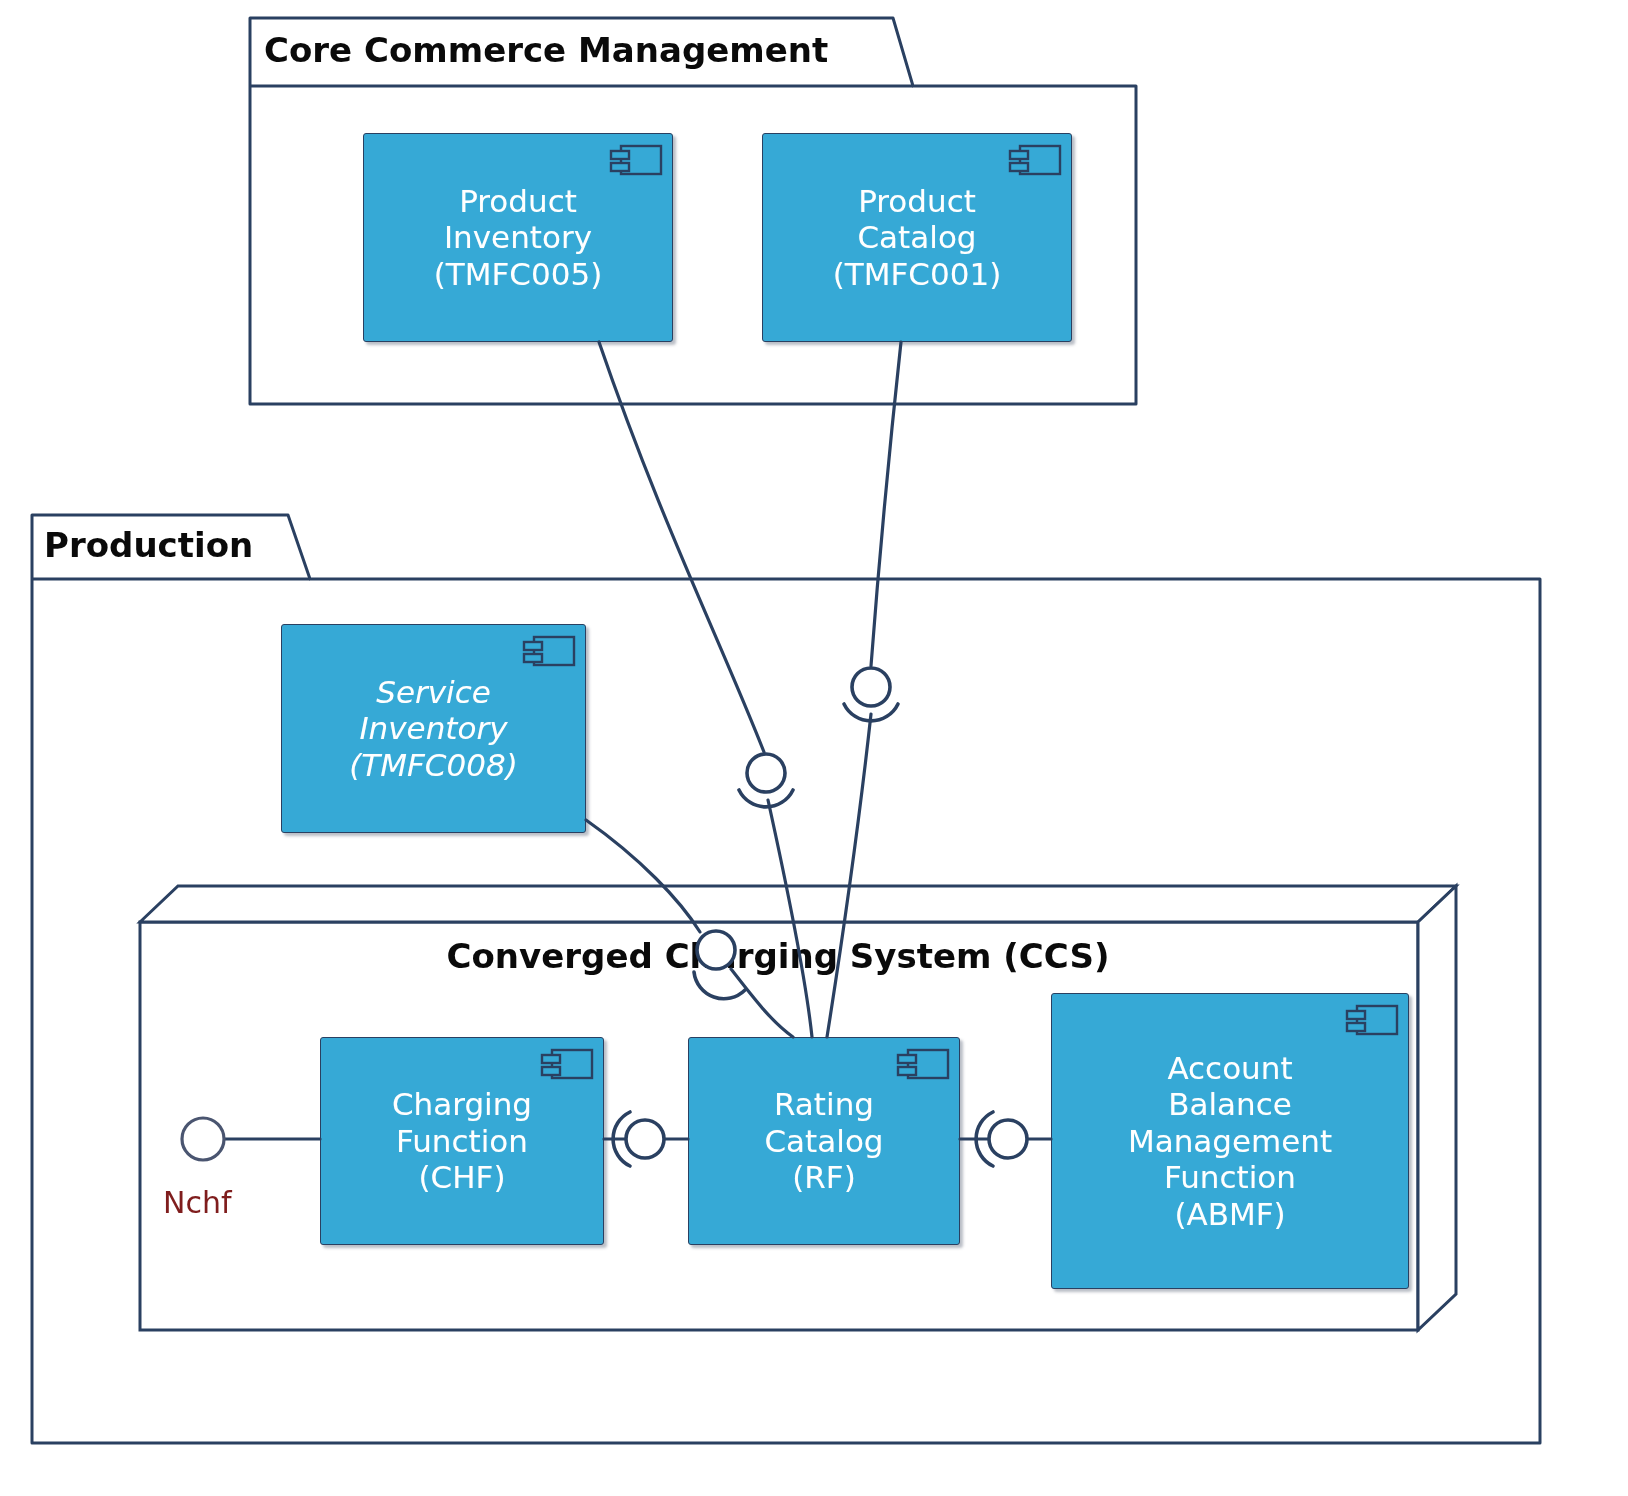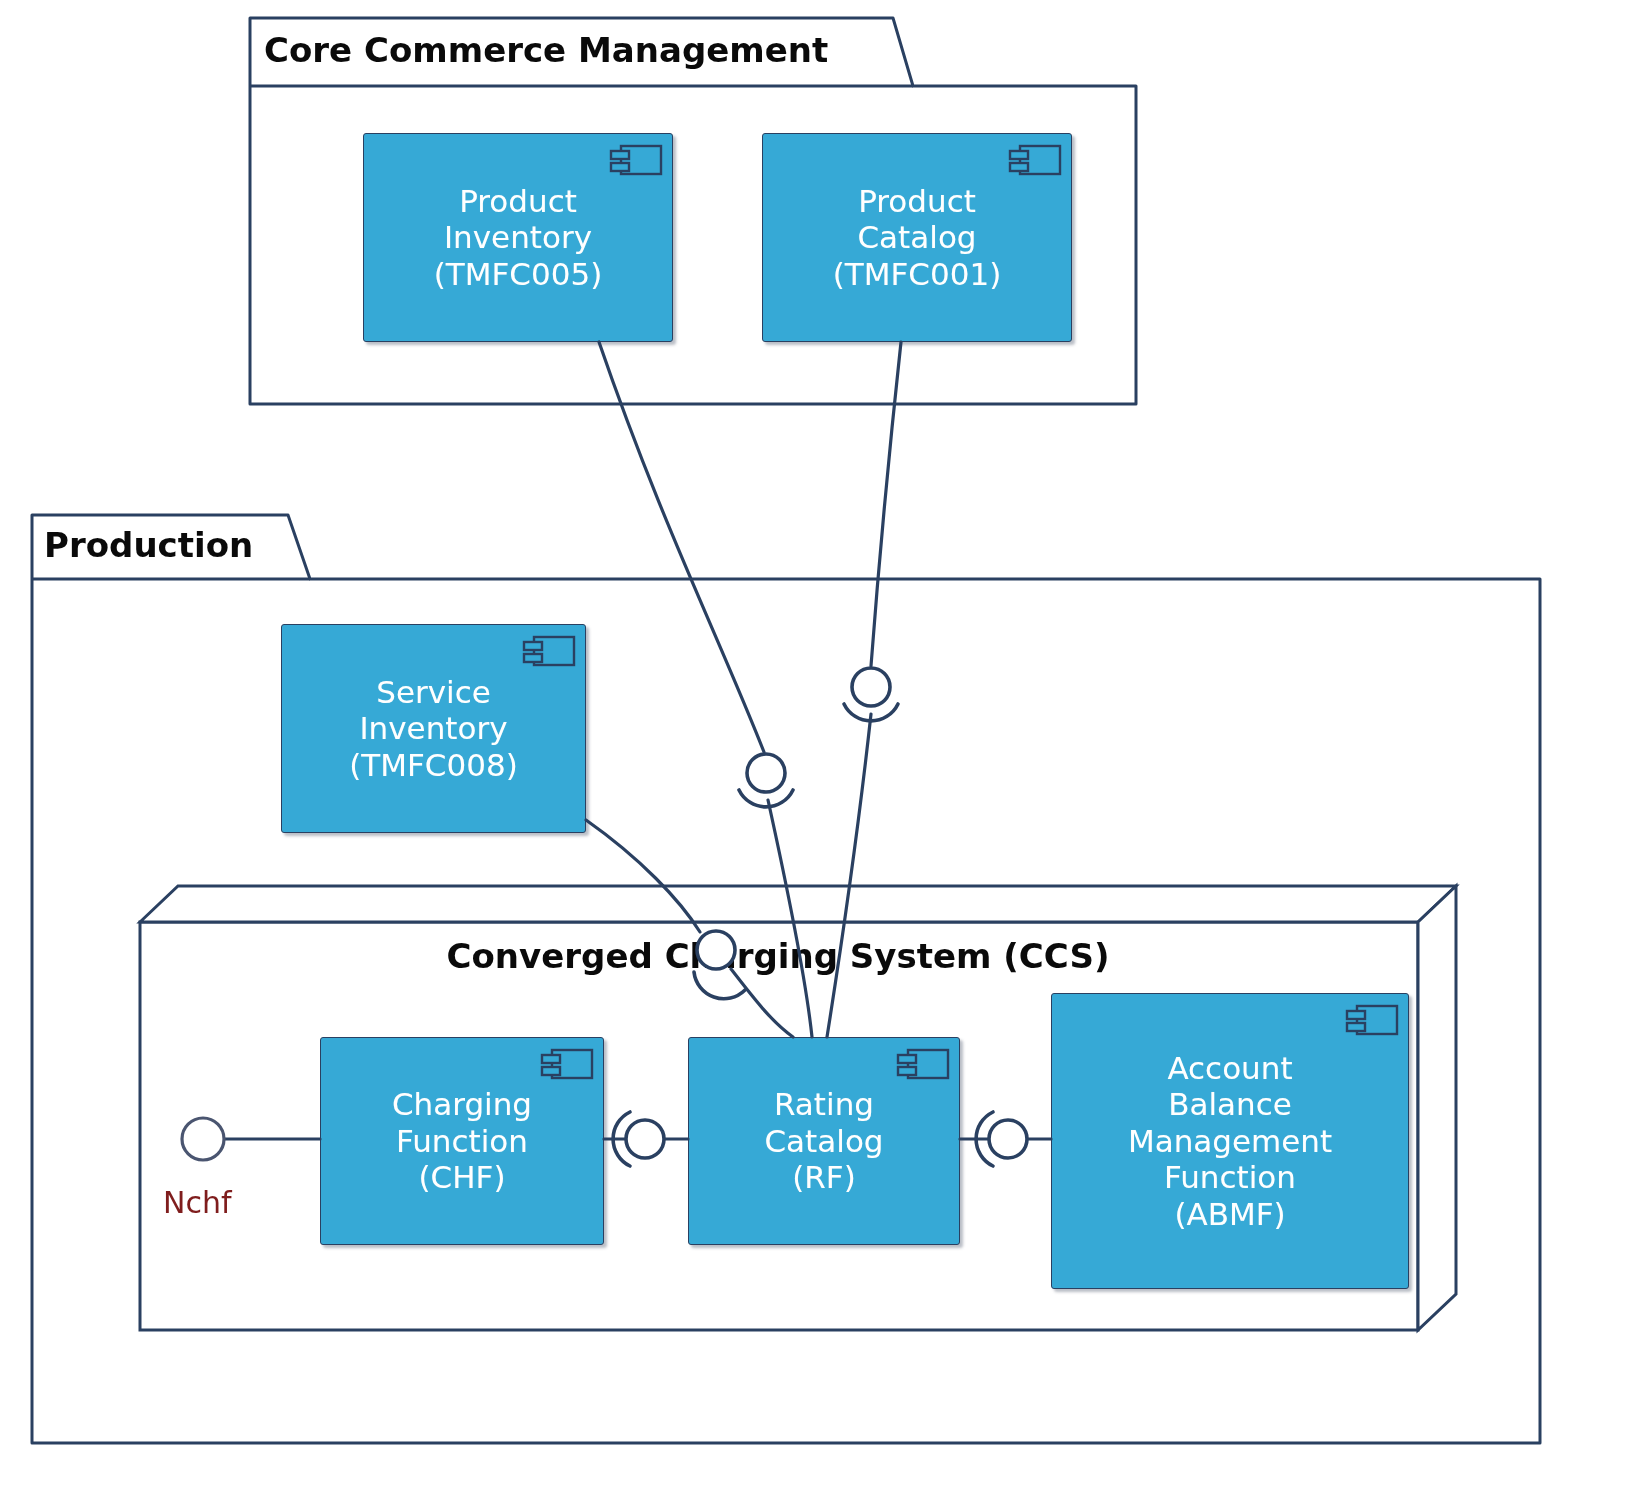--- a/index.html
+++ b/index.html
@@ -135,21 +135,21 @@
   </div>
 
   <div class="package" style="left:30px; top:513px; width:1512px; height:932px;">
     <svg width="1512" height="932" viewBox="0 0 1512 932">
       <path d="M2,66 L2,2 L258,2 L280,66 L1510,66 L1510,930 L2,930 Z" fill="#ffffff" stroke="#2a4061" stroke-width="3" stroke-linejoin="round"></path>
       <path d="M2,66 L280,66" stroke="#2a4061" stroke-width="3" fill="none"></path>
     </svg>
     <div class="package-title" style="left:14px; top:12px; font-size:34px;">Production</div>
   </div>
 
-  <div class="component" style="left:281px; top:624px; width:305px; height:209px;">
+  <div class="component" style="left:281px; top:624px; width:305px; height:209px;font-style:italic;">
     <svg class="comp-icon" viewBox="0 0 56 34">
       <rect x="14" y="3" width="40" height="28" fill="none" stroke="#2a4061" stroke-width="2.4"></rect>
       <rect x="4" y="8" width="18" height="8" fill="#36a9d6" stroke="#2a4061" stroke-width="2.4"></rect>
       <rect x="4" y="20" width="18" height="8" fill="#36a9d6" stroke="#2a4061" stroke-width="2.4"></rect>
     </svg>
     <div class="label">Service
 Inventory
 (TMFC008)</div>
   </div>
 

